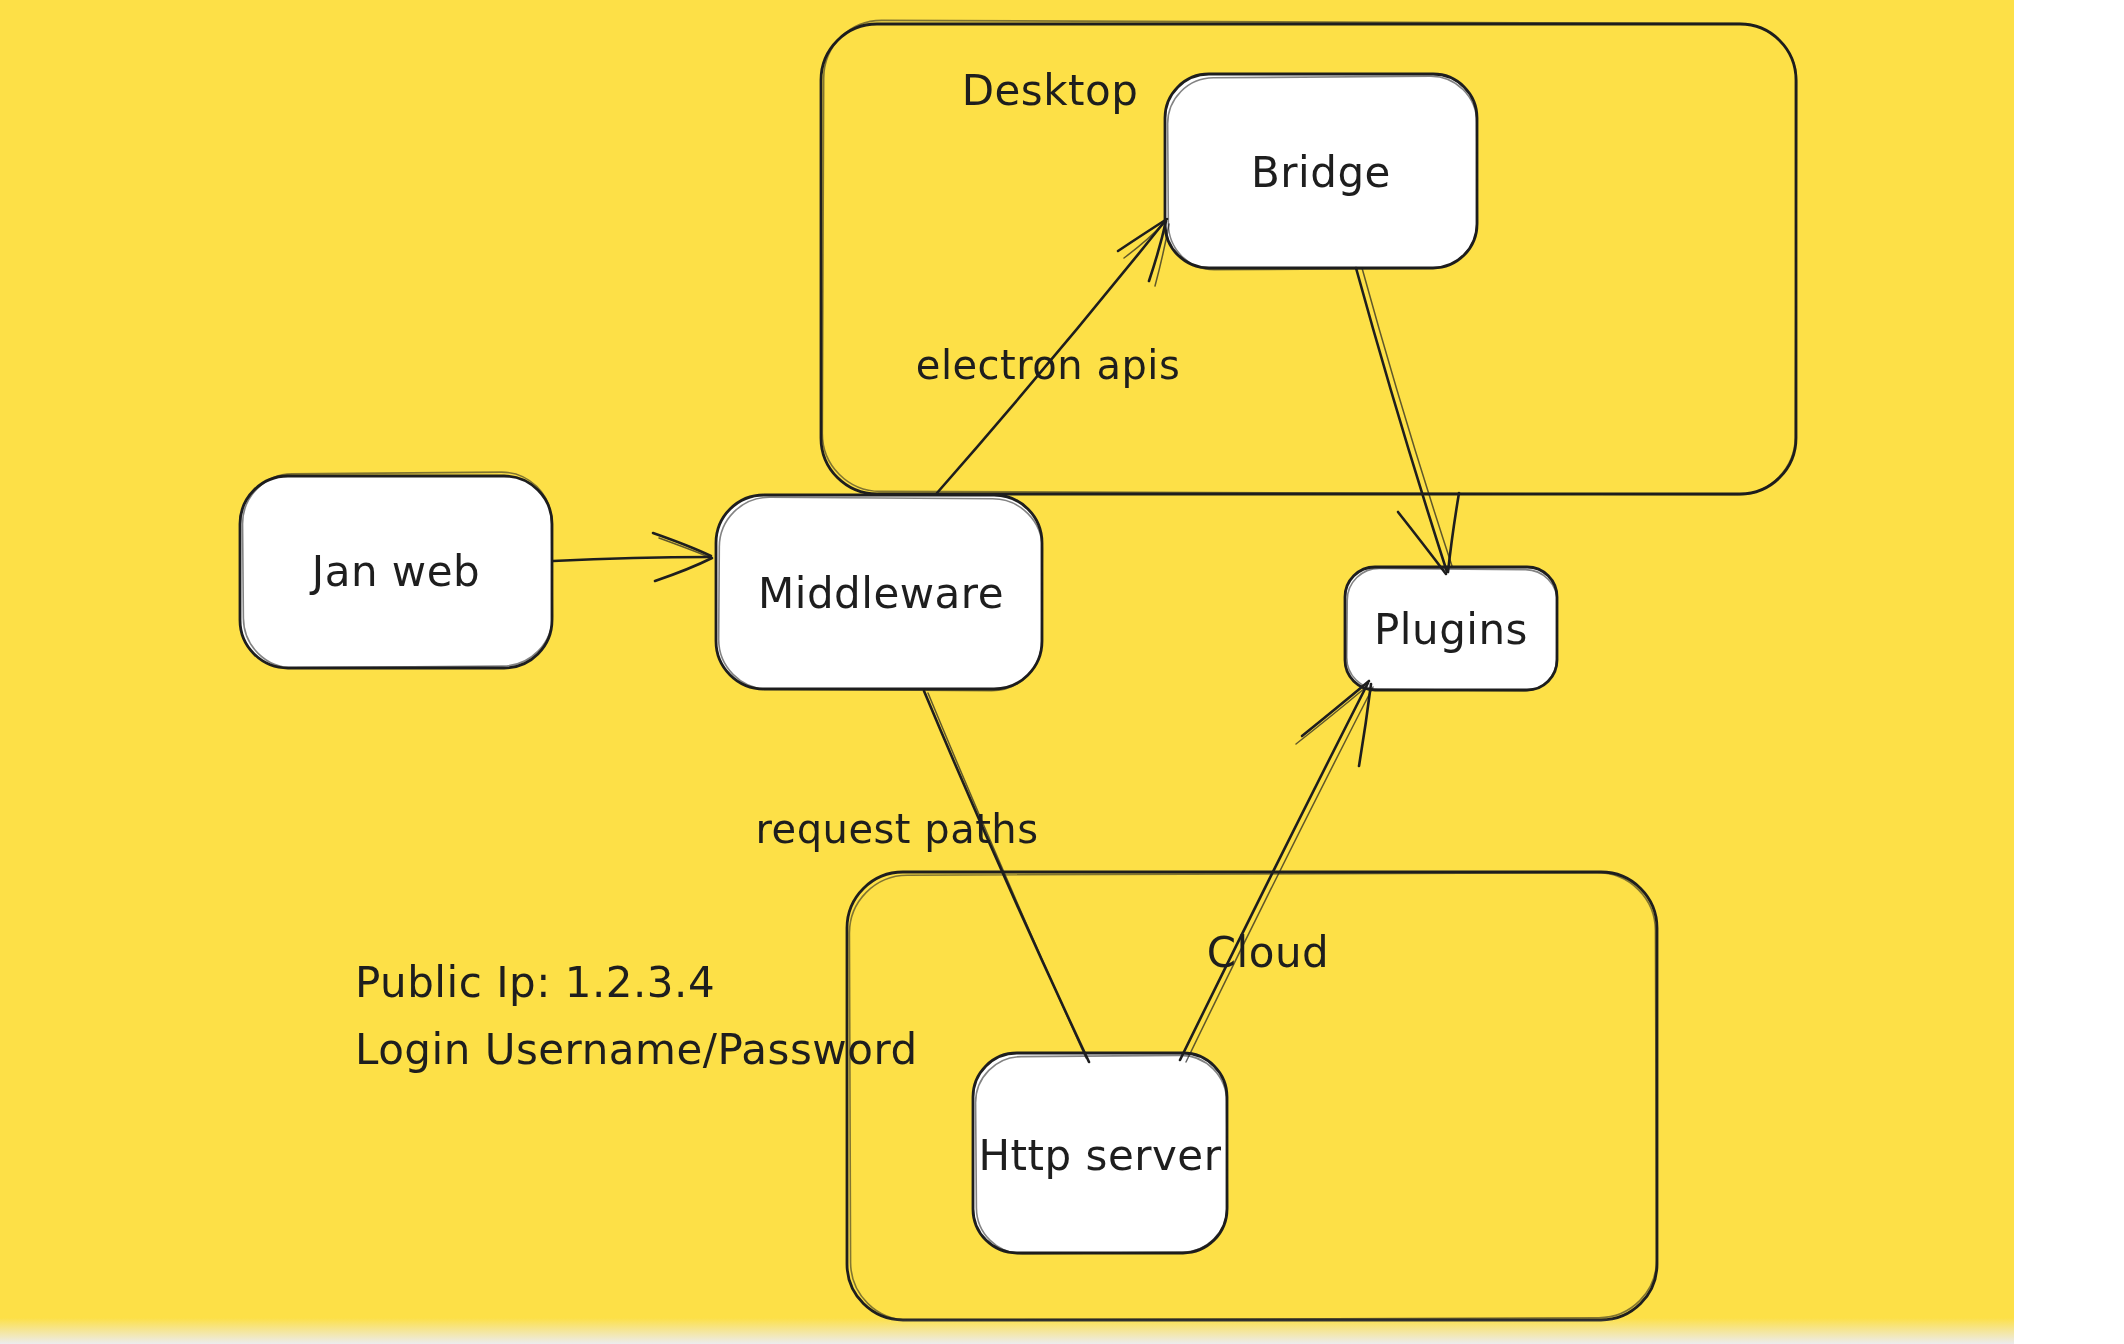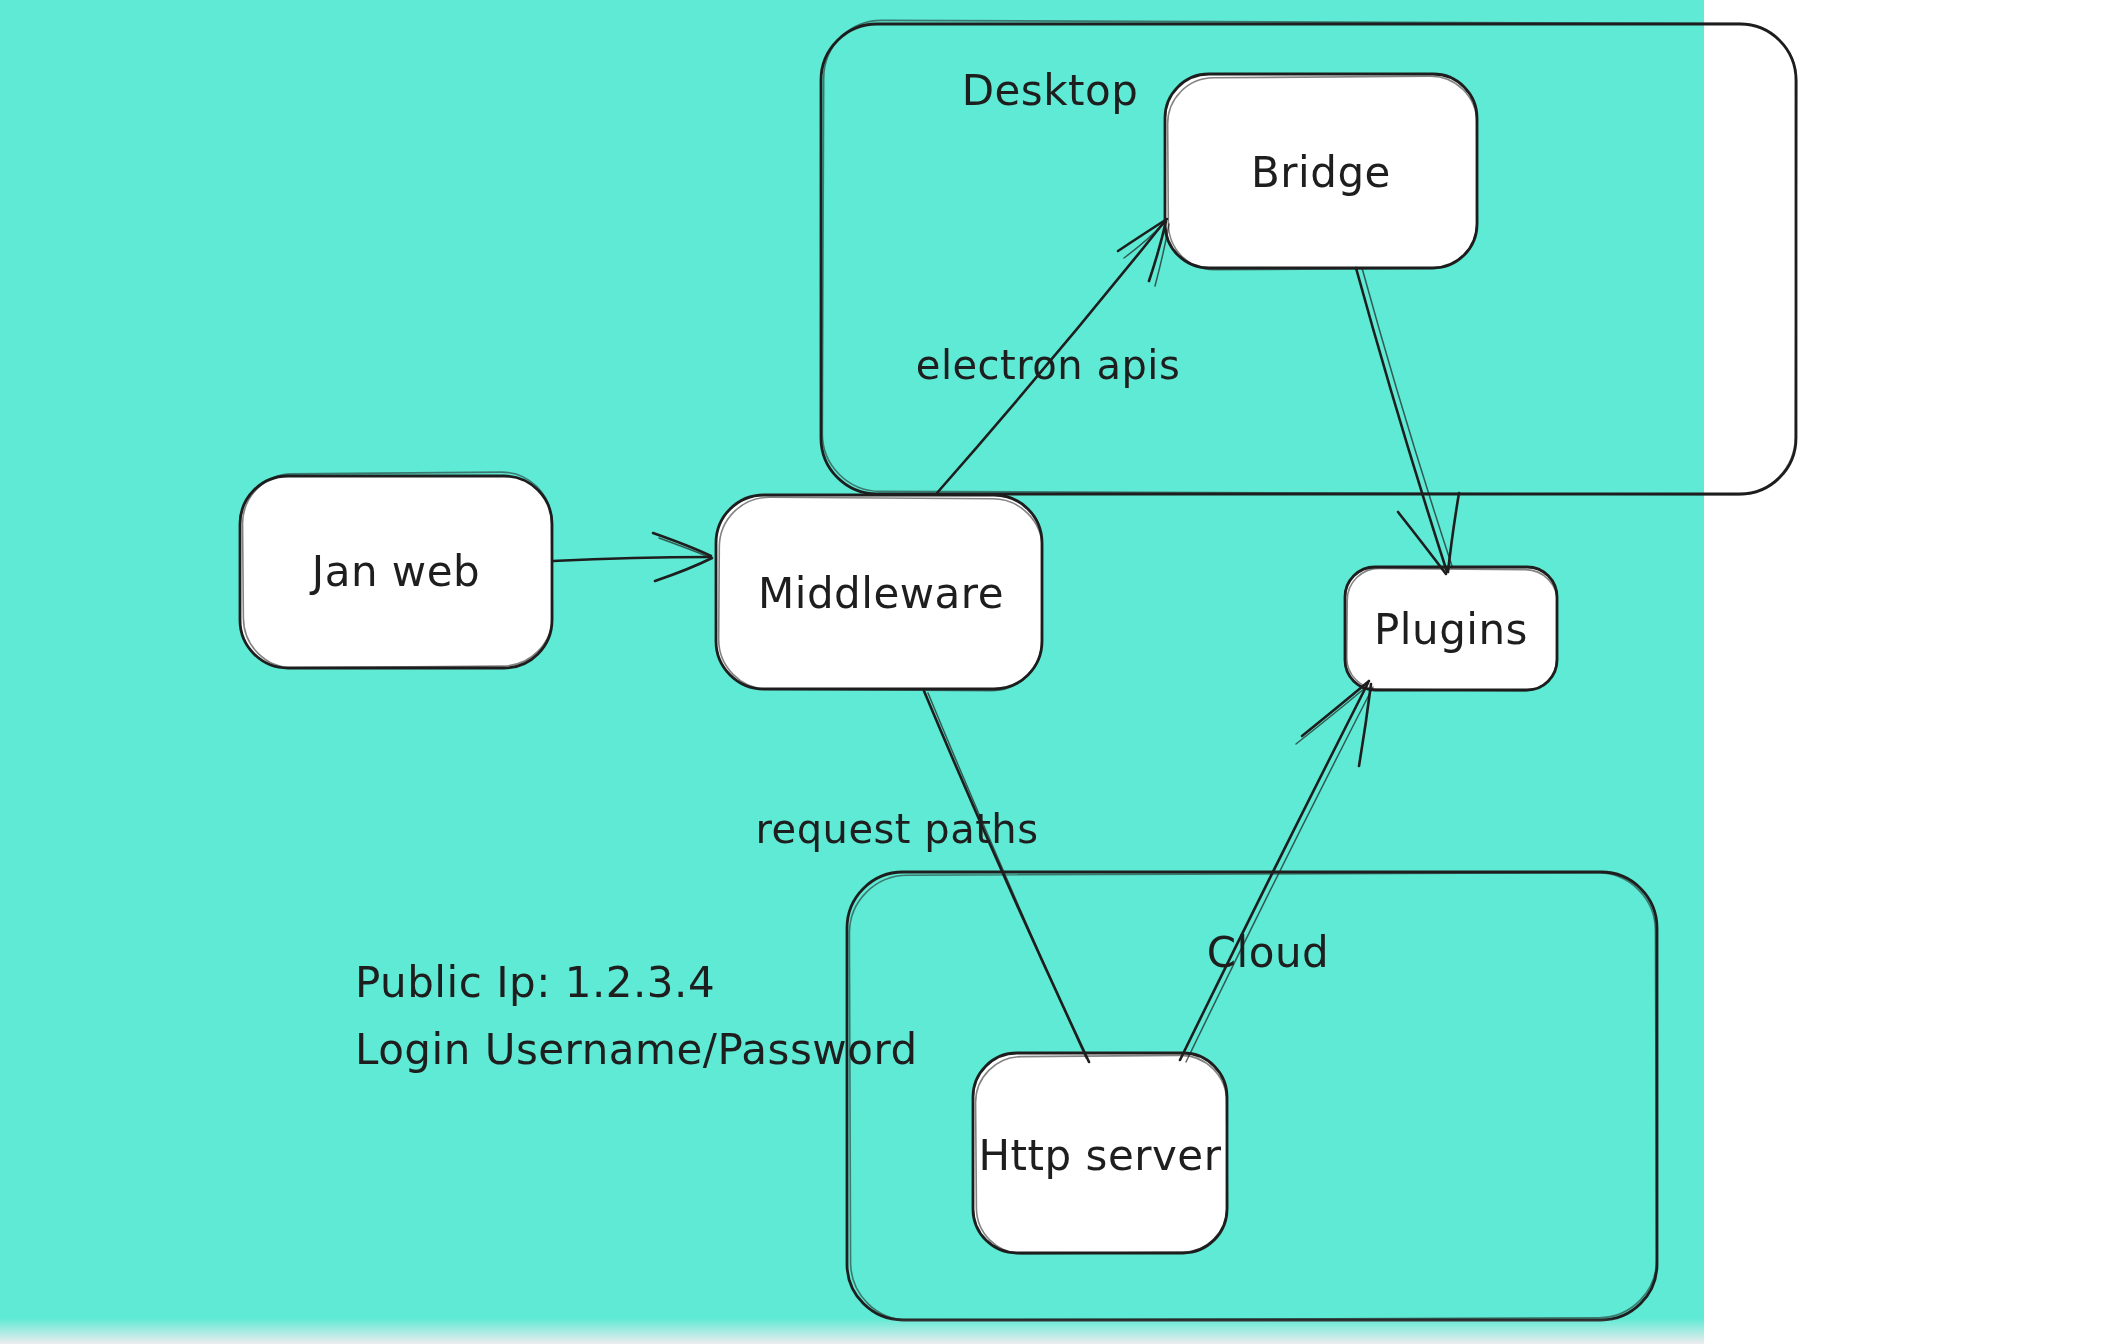--- a/index.html
+++ b/index.html
@@ -5,23 +5,23 @@
   html, body {
     margin: 0;
     padding: 0;
     background: #ffffff;
     width: 2124px;
     height: 1344px;
     overflow: hidden;
   }
   .stage {
     position: relative;
-    width: 1704px;
+    width: 2014px;
     height: 1344px;
-    background: #5eead4;
+    background: #fde047;
   }
   svg { display: block; }
   .ink   { stroke: #1e1e1e; fill: none; stroke-width: 2.8; stroke-linecap: round; stroke-linejoin: round; }
   .ink2  { stroke: #1e1e1e; fill: none; stroke-width: 1.6; stroke-linecap: round; opacity: 0.55; }
   .edge  { stroke: #1e1e1e; fill: none; stroke-width: 2.6; stroke-linecap: round; }
   .edge2 { stroke: #1e1e1e; fill: none; stroke-width: 1.5; stroke-linecap: round; opacity: 0.7; }
   .boxfill { fill: #ffffff; }
   .lbl {
     font-family: "DejaVu Sans", "Liberation Sans", sans-serif;
     font-size: 42px;

